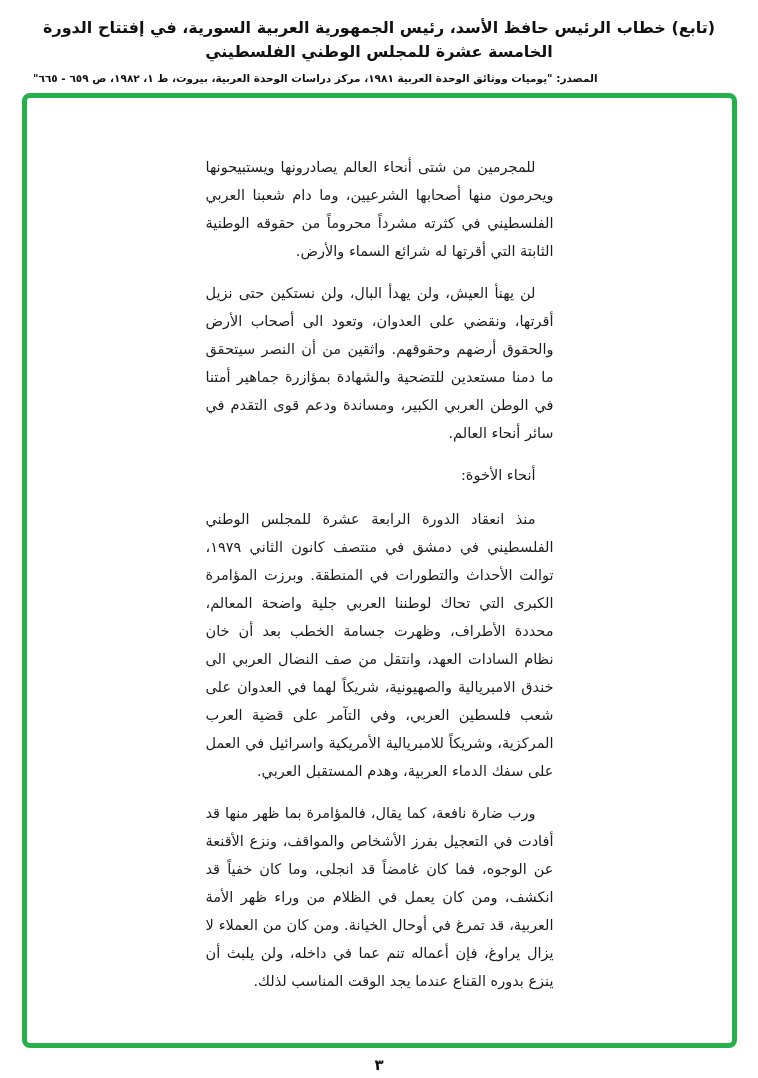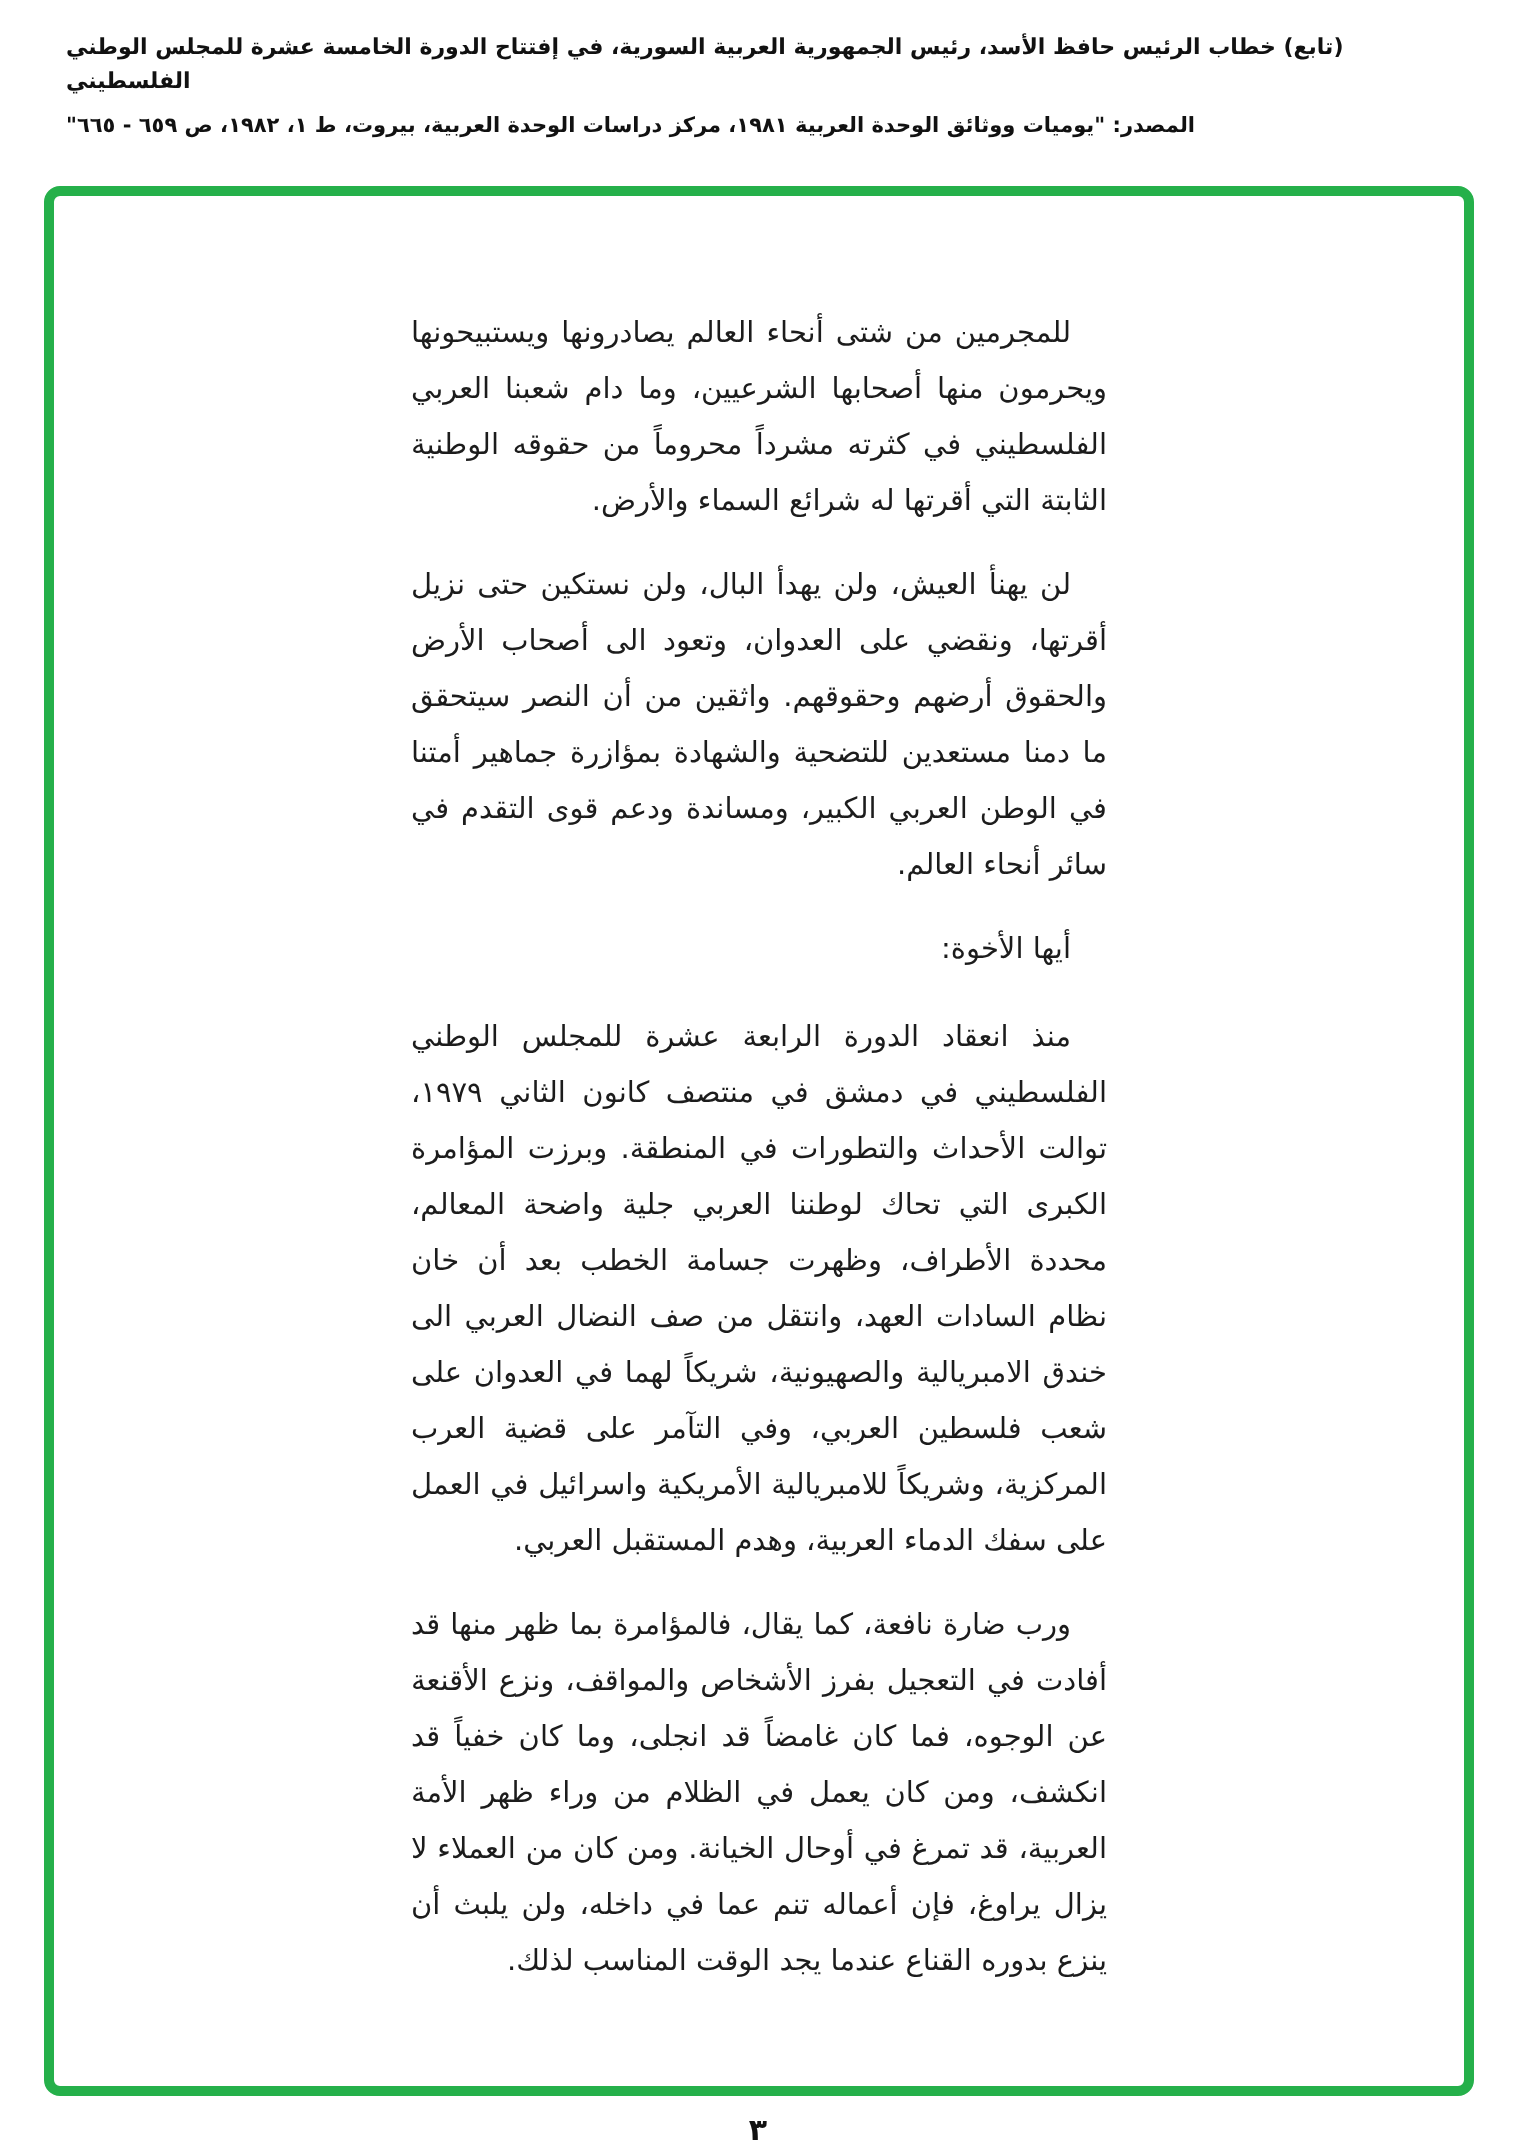--- a/index.html
+++ b/index.html
@@ -18,23 +18,23 @@
     }
     .doc-header {
       position: absolute;
       top: 16px;
       left: 33px;
       right: 33px;
       direction: rtl;
     }
     .doc-title {
       font-weight: bold;
-      font-size: 11px;
+      font-size: 16px;
       line-height: 1.5;
-      text-align: left;
+      text-align: center;
       color: #111111;
     }
     .doc-source {
       margin-top: 8px;
       font-weight: bold;
       font-size: 10.5px;
       direction: rtl;
       text-align: left;
       color: #111111;
     }
@@ -85,21 +85,21 @@
 
   <header class="doc-header">
     <div class="doc-title">(تابع) خطاب الرئيس حافظ الأسد، رئيس الجمهورية العربية السورية، في إفتتاح الدورة الخامسة عشرة للمجلس الوطني الفلسطيني</div>
     <div class="doc-source">المصدر: "يوميات ووثائق الوحدة العربية ١٩٨١، مركز دراسات الوحدة العربية، بيروت، ط ١، ١٩٨٢، ص ٦٥٩ - ٦٦٥"</div>
   </header>
 
   <div class="green-box">
     <div class="text-column">
       <p>للمجرمين من شتى أنحاء العالم يصادرونها ويستبيحونها ويحرمون منها أصحابها الشرعيين، وما دام شعبنا العربي الفلسطيني في كثرته مشرداً محروماً من حقوقه الوطنية الثابتة التي أقرتها له شرائع السماء والأرض.</p>
       <p>لن يهنأ العيش، ولن يهدأ البال، ولن نستكين حتى نزيل أقرتها، ونقضي على العدوان، وتعود الى أصحاب الأرض والحقوق أرضهم وحقوقهم. واثقين من أن النصر سيتحقق ما دمنا مستعدين للتضحية والشهادة بمؤازرة جماهير أمتنا في الوطن العربي الكبير، ومساندة ودعم قوى التقدم في سائر أنحاء العالم.</p>
-      <p class="salutation">أيها الأخوة:</p>
+      <p class="salutation">أنحاء الأخوة:</p>
       <p>منذ انعقاد الدورة الرابعة عشرة للمجلس الوطني الفلسطيني في دمشق في منتصف كانون الثاني ١٩٧٩، توالت الأحداث والتطورات في المنطقة. وبرزت المؤامرة الكبرى التي تحاك لوطننا العربي جلية واضحة المعالم، محددة الأطراف، وظهرت جسامة الخطب بعد أن خان نظام السادات العهد، وانتقل من صف النضال العربي الى خندق الامبريالية والصهيونية، شريكاً لهما في العدوان على شعب فلسطين العربي، وفي التآمر على قضية العرب المركزية، وشريكاً للامبريالية الأمريكية واسرائيل في العمل على سفك الدماء العربية، وهدم المستقبل العربي.</p>
       <p>ورب ضارة نافعة، كما يقال، فالمؤامرة بما ظهر منها قد أفادت في التعجيل بفرز الأشخاص والمواقف، ونزع الأقنعة عن الوجوه، فما كان غامضاً قد انجلى، وما كان خفياً قد انكشف، ومن كان يعمل في الظلام من وراء ظهر الأمة العربية، قد تمرغ في أوحال الخيانة. ومن كان من العملاء لا يزال يراوغ، فإن أعماله تنم عما في داخله، ولن يلبث أن ينزع بدوره القناع عندما يجد الوقت المناسب لذلك.</p>
     </div>
   </div>
 
   <footer class="doc-footer">
     <span class="page-number">٣</span>
   </footer>
 
 </div>

